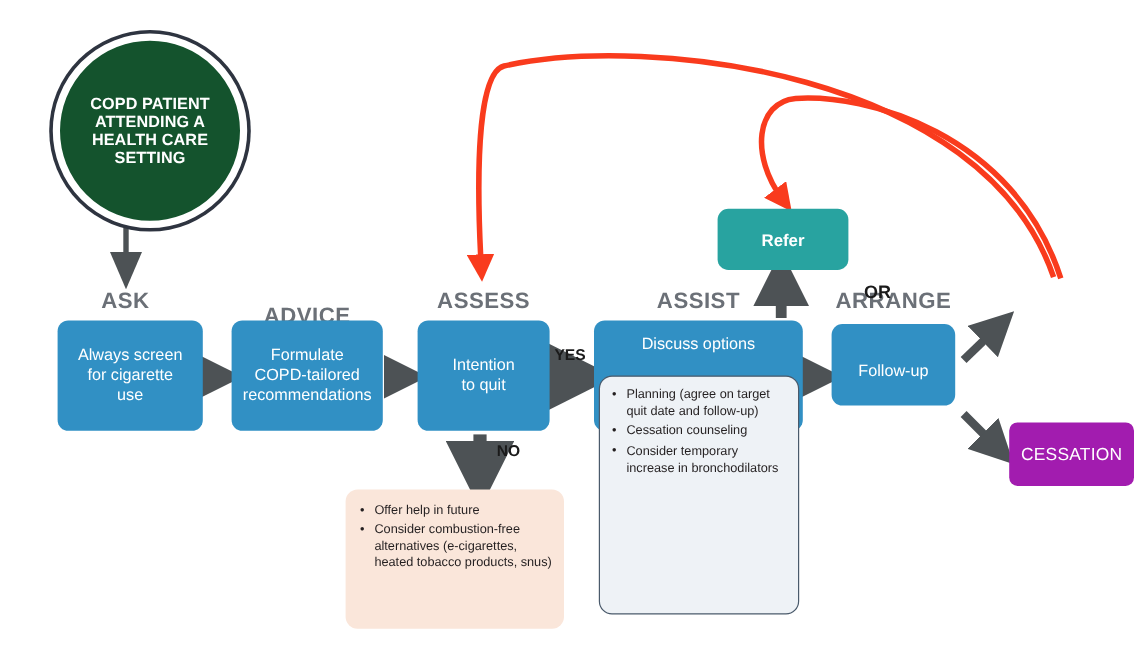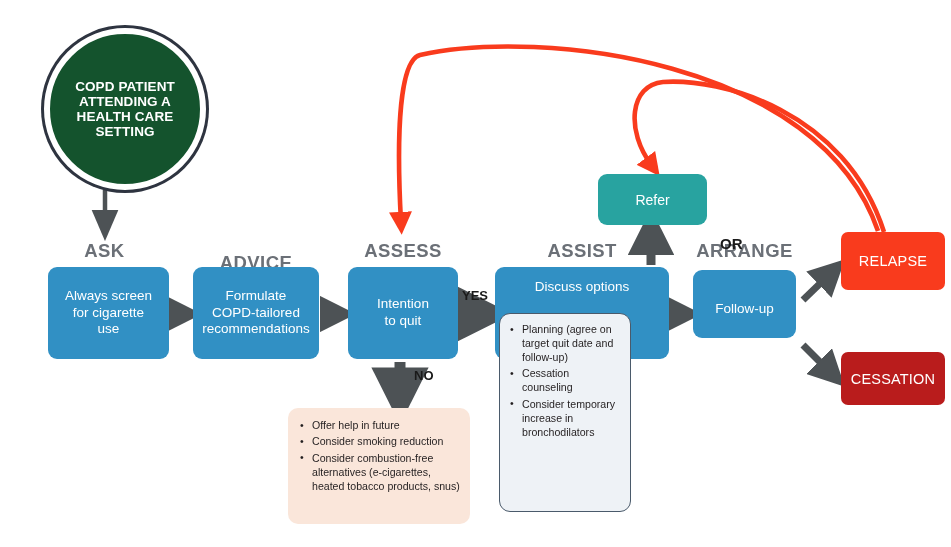--- a/index.html
+++ b/index.html
@@ -79,21 +79,21 @@
   #node-assess   { left: 348px; top: 267px; width: 110px; height: 92px; }
   #node-assist   { left: 495px; top: 267px; width: 174px; height: 92px;
                    align-items: flex-start; padding-top: 12px; }
   #node-followup { left: 693px; top: 270px; width: 103px; height: 68px;
                    align-items: center; padding-top: 10px; }
 
   
   #assist-detail {
     position: absolute;
     left: 499px; top: 313px;
-    width: 132px; height: 199px;
+    width: 167px; height: 199px;
     box-sizing: border-box;
     background: #eef2f6;
     border: 1.4px solid #4a5a6b;
     border-radius: 11px;
     padding: 9px 8px 8px 4px;
   }
   #assist-detail ul, #no-branch-box ul {
     margin: 0;
     padding: 0 0 0 16px;
     list-style: none;
@@ -127,35 +127,35 @@
   
   #node-refer {
     left: 598px; top: 174px;
     width: 109px; height: 51px;
     background: #28a3a0;
     border-radius: 9px;
     color: #ffffff;
   }
   #node-refer .box-text {
     font-size: 14px;
-    font-weight: normal;
+    font-weight: bold;
   }
 
   
   #node-relapse {
     left: 841px; top: 232px;
     width: 104px; height: 58px;
     background: #f93b1d;
     border-radius: 7px;
     color: #ffffff;
   }
   #node-cessation {
     left: 841px; top: 352px;
     width: 104px; height: 53px;
-    background: #b91c1c;
+    background: #a21caf;
     border-radius: 7px;
     color: #ffffff;
   }
   #node-relapse .box-text, #node-cessation .box-text {
     font-size: 14.5px;
     letter-spacing: 0.2px;
   }
 
   
   .edge-label {
@@ -273,32 +273,28 @@
     <ul>
       <li>Planning (agree on target quit date and follow-up)</li>
       <li>Cessation counseling</li>
       <li>Consider temporary increase in bronchodilators</li>
     </ul>
   </div>
 
   <div id="no-branch-box">
     <ul>
       <li>Offer help in future</li>
-      <li>Consider smoking reduction</li>
       <li>Consider combustion-free alternatives (e-cigarettes, heated tobacco products, snus)</li>
     </ul>
   </div>
 
   <div class="node" id="node-refer">
     <div class="box-text">Refer</div>
   </div>
 
-  <div class="node" id="node-relapse">
-    <div class="box-text">RELAPSE</div>
-  </div>
 
   <div class="node" id="node-cessation">
     <div class="box-text">CESSATION</div>
   </div>
 
   <div class="edge-label" id="label-yes">YES</div>
   <div class="edge-label" id="label-no">NO</div>
   <div class="edge-label" id="label-or">OR</div>
 
 </div>

